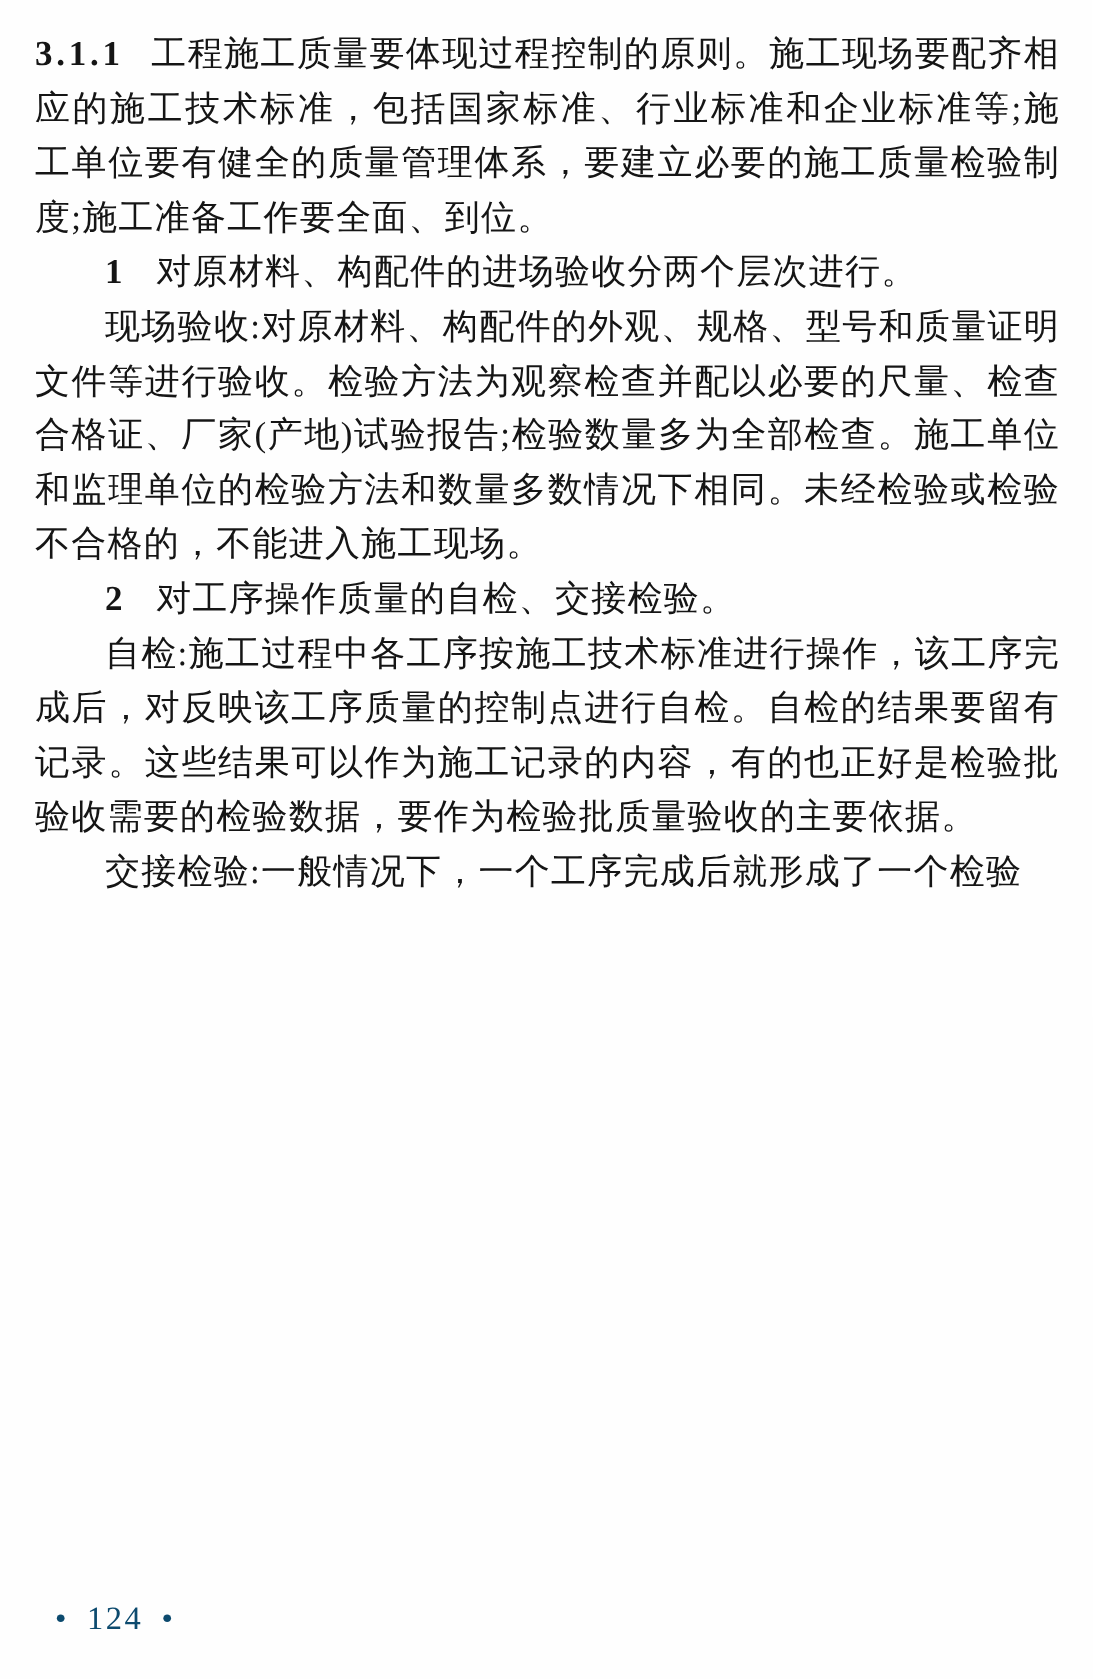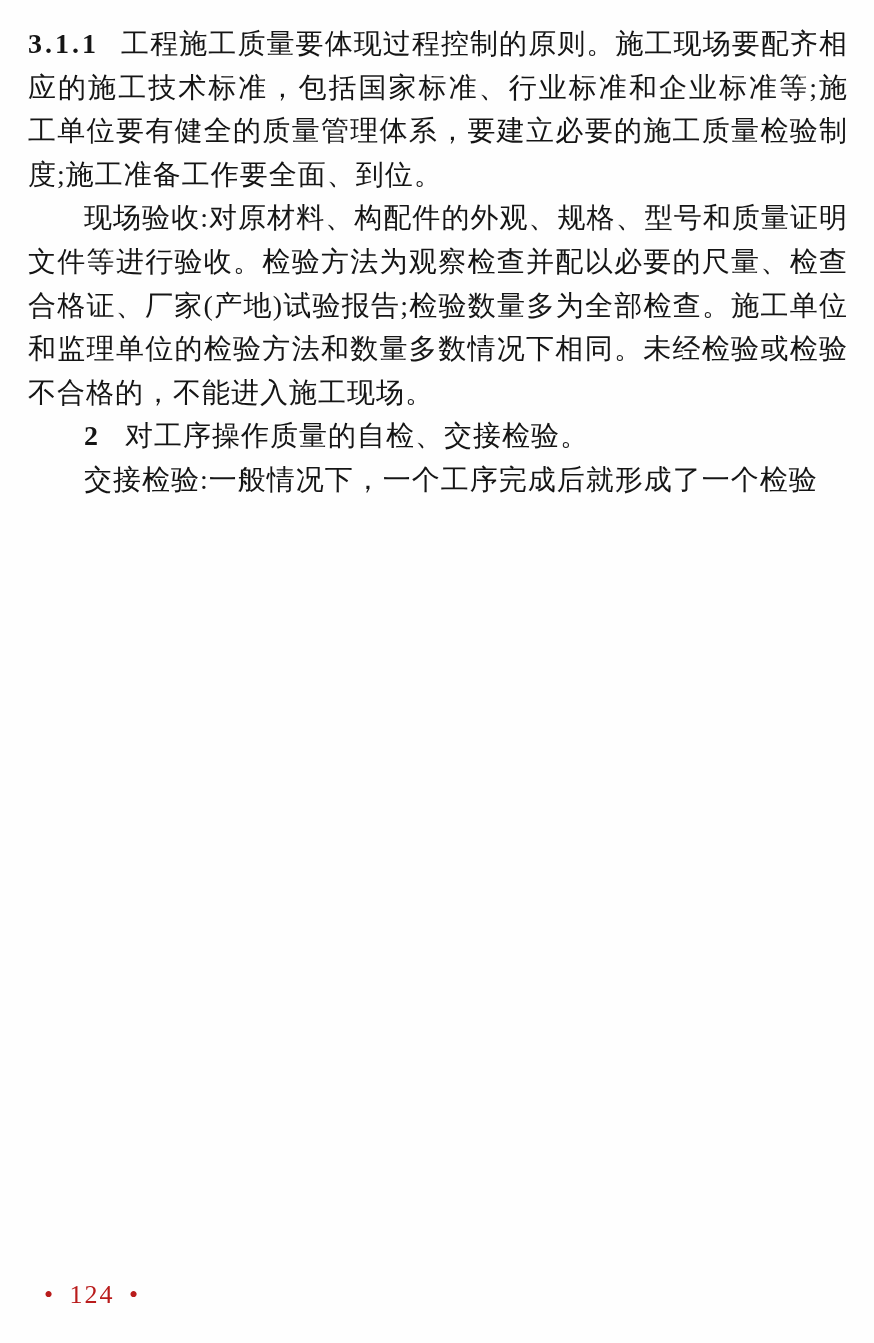--- a/index.html
+++ b/index.html
@@ -43,29 +43,31 @@
     font-weight: bold;
     padding-right: 26px;
   }
   .footer {
     position: absolute;
     left: 44px;
     top: 1280px;
     font-size: 26px;
     letter-spacing: 2px;
     word-spacing: 6px;
-    color: #b91c1c;
+    color: #0c4a6e;
   }
 </style>
 </head>
 <body>
 
 <div class="page">
   <div class="text-block" id="paragraphs">
       <p class="para"><b class="sec-num">3.1.1</b><span>工程施工质量要体现过程控制的原则。施工现场要配齐相应的施工技术标准，包括国家标准、行业标准和企业标准等;施工单位要有健全的质量管理体系，要建立必要的施工质量检验制度;施工准备工作要全面、到位。</span></p>
+      <p class="para indent"><b class="list-num">1</b><span>对原材料、构配件的进场验收分两个层次进行。</span></p>
       <p class="para indent"><span>现场验收:对原材料、构配件的外观、规格、型号和质量证明文件等进行验收。检验方法为观察检查并配以必要的尺量、检查合格证、厂家(产地)试验报告;检验数量多为全部检查。施工单位和监理单位的检验方法和数量多数情况下相同。未经检验或检验不合格的，不能进入施工现场。</span></p>
       <p class="para indent"><b class="list-num">2</b><span>对工序操作质量的自检、交接检验。</span></p>
+      <p class="para indent"><span>自检:施工过程中各工序按施工技术标准进行操作，该工序完成后，对反映该工序质量的控制点进行自检。自检的结果要留有记录。这些结果可以作为施工记录的内容，有的也正好是检验批验收需要的检验数据，要作为检验批质量验收的主要依据。</span></p>
       <p class="para indent"><span>交接检验:一般情况下，一个工序完成后就形成了一个检验</span></p>
     </div>
   <div class="footer">
     <span>• 124 •</span>
   </div>
 </div>
 
 </body></html>

